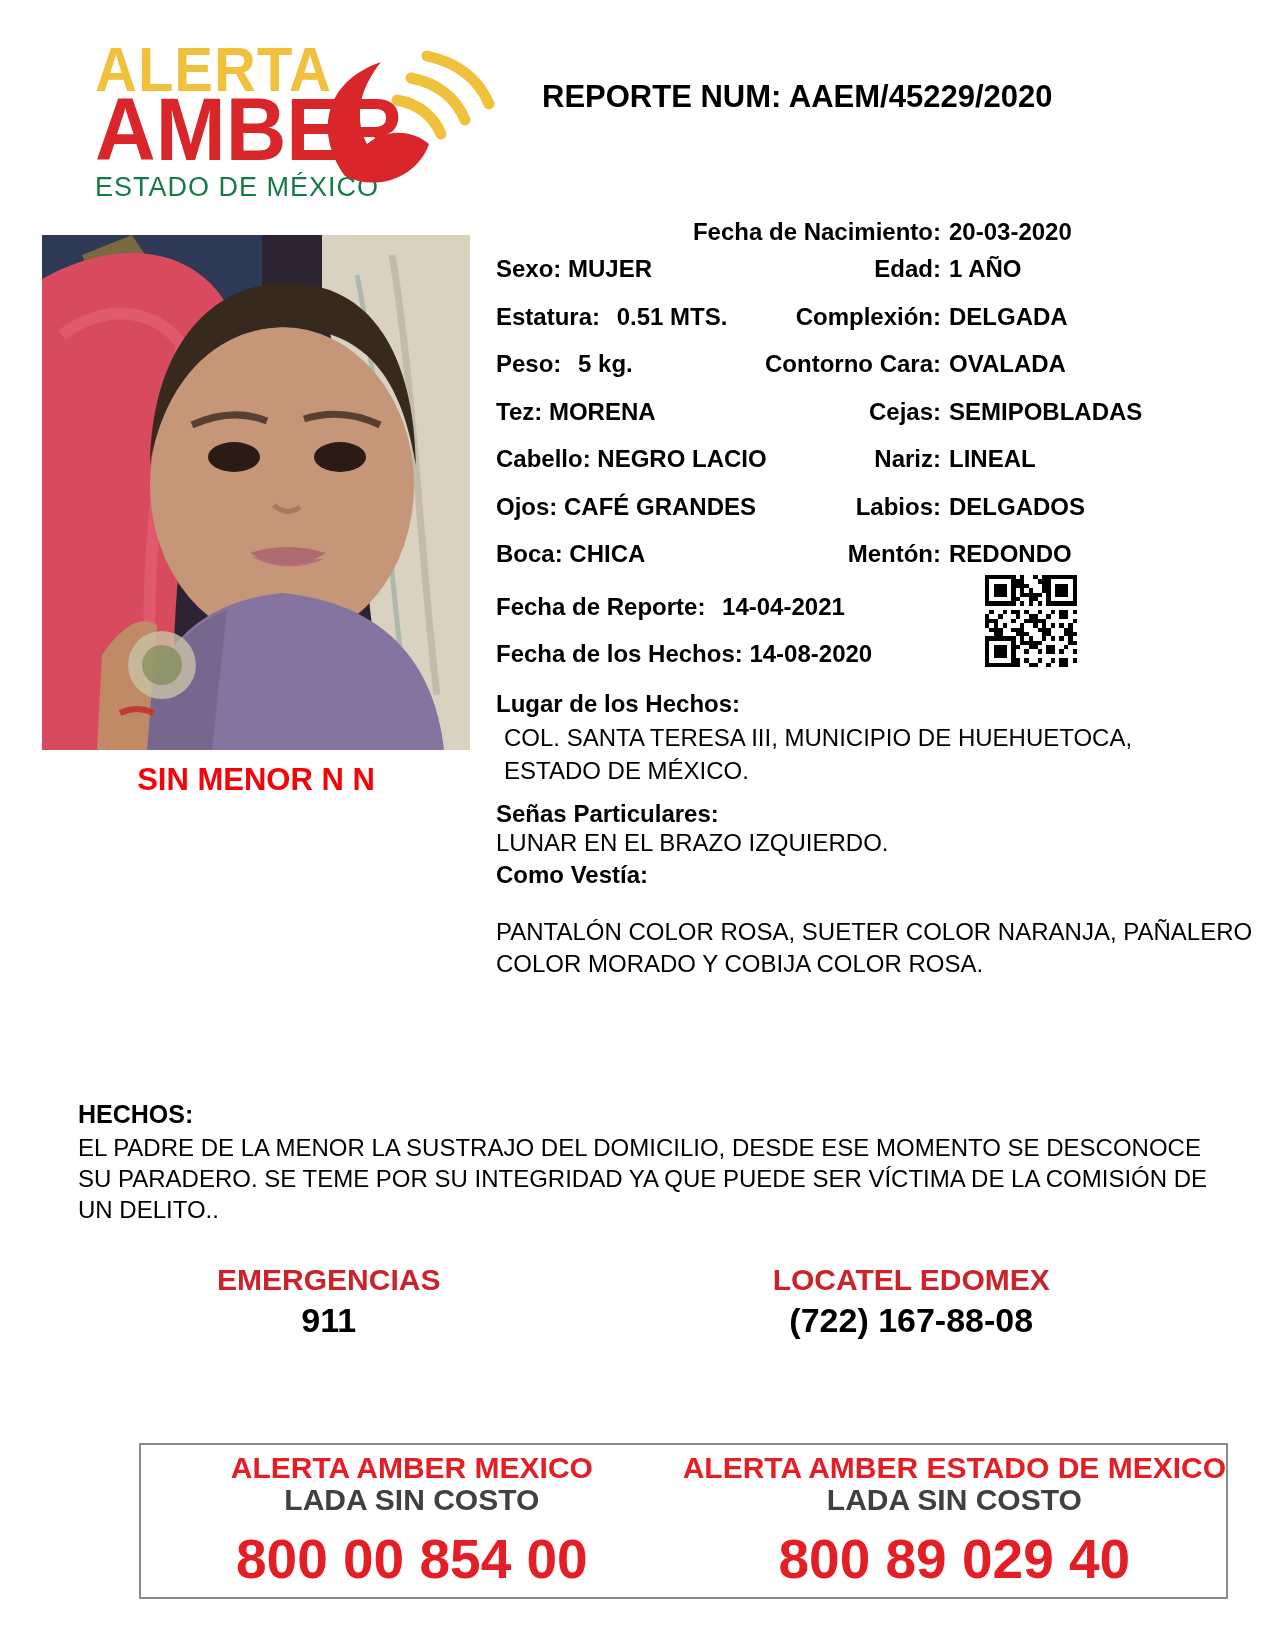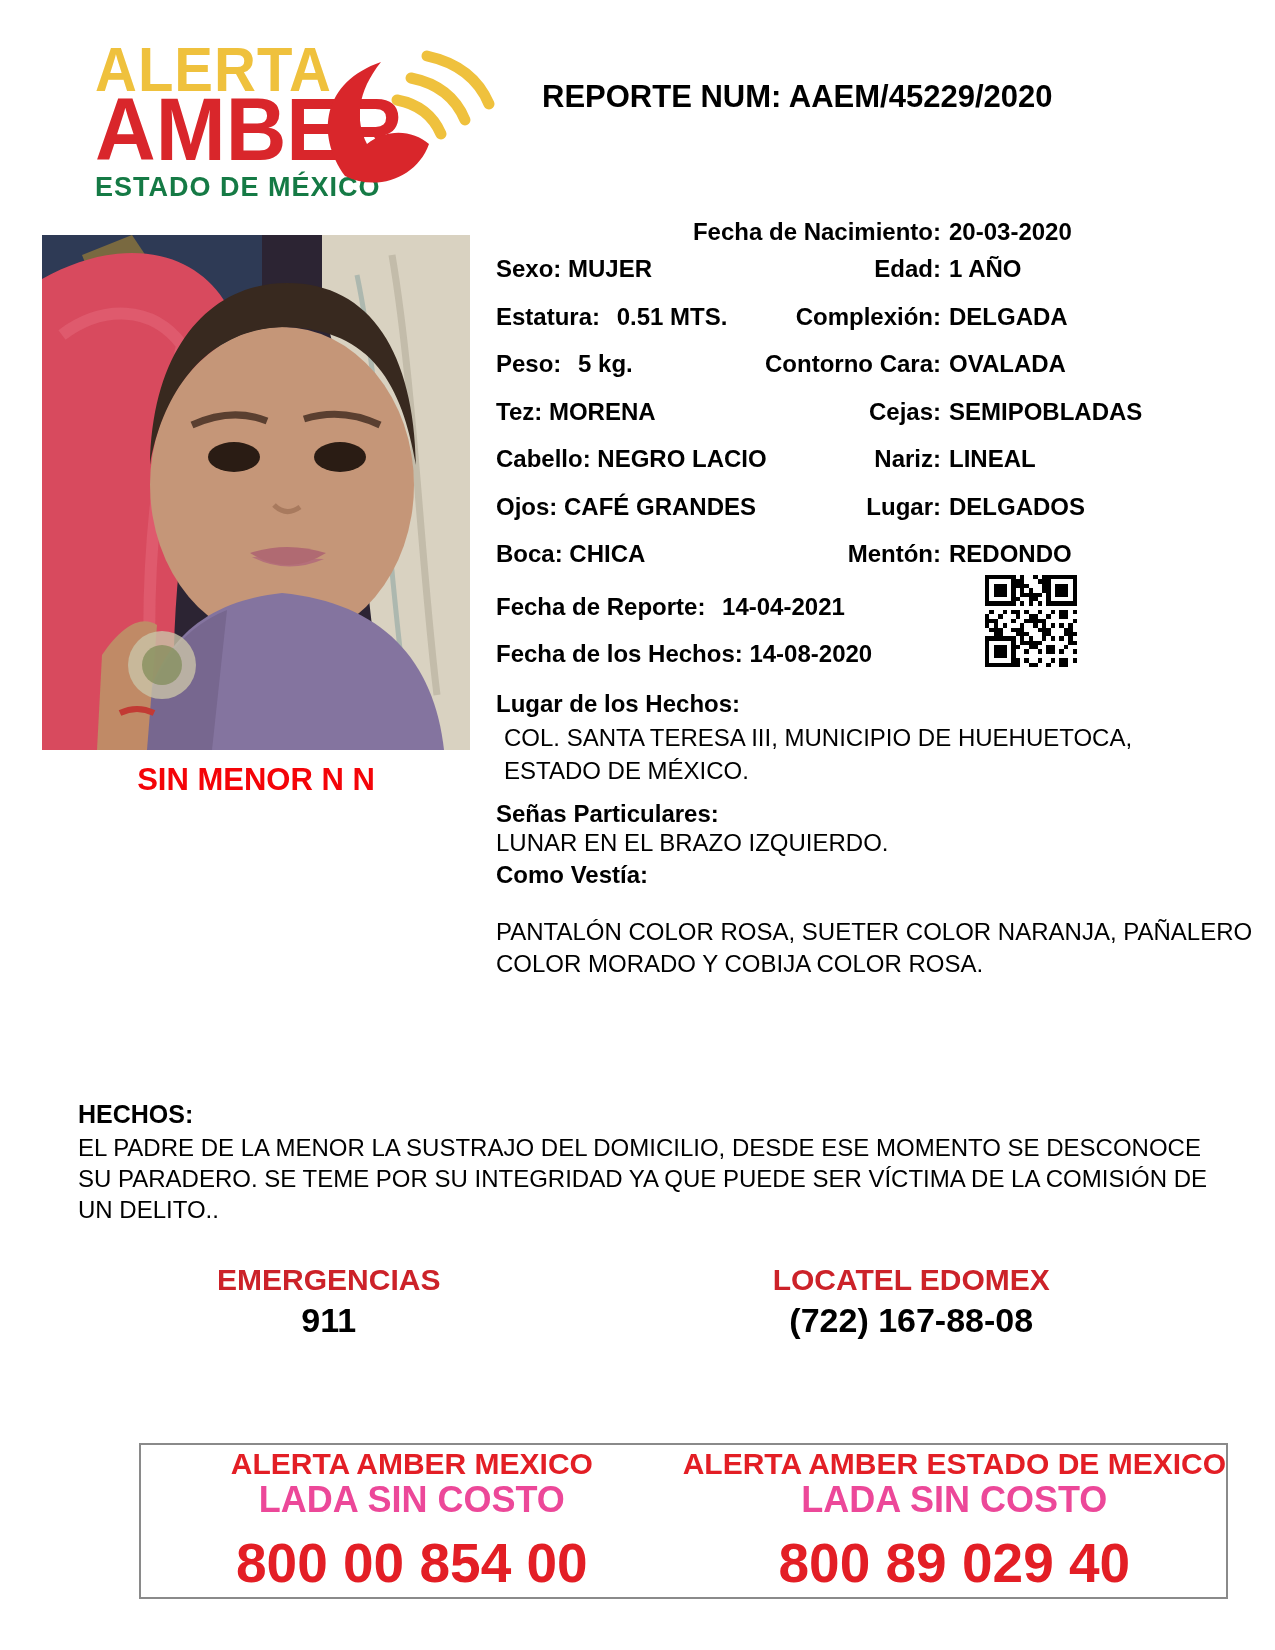--- a/index.html
+++ b/index.html
@@ -4,21 +4,21 @@
 <style>
   html,body{margin:0;padding:0;background:#ffffff;}
   .page{
     position:relative;width:1275px;height:1650px;background:#ffffff;
     font-family:"Liberation Sans","DejaVu Sans",sans-serif;color:#000;overflow:hidden;
   }
   
   .logo{position:absolute;left:95px;top:40px;width:300px;}
   .logo-line1{font-weight:700;font-size:58px;line-height:54px;color:#efc13d;letter-spacing:1px;transform:scaleY(1.08);transform-origin:left top;}
   .logo-line2{font-weight:700;font-size:84px;line-height:76px;color:#d9262b;letter-spacing:0px;margin-top:-4px;transform:scaleY(1.05);transform-origin:left top;}
-  .logo-sub{font-weight:700;font-size:27px;color:#157a45;letter-spacing:1px;margin-top:6px;white-space:nowrap;}
+  .logo-sub{font-weight:400;font-size:27px;color:#157a45;letter-spacing:1px;margin-top:6px;white-space:nowrap;}
   .logo-swoosh{position:absolute;left:218px;top:8px;}
   
   .hdr{position:absolute;left:520px;top:58px;width:680px;text-align:center;}
   .hdr-title{font-weight:700;font-size:31px;white-space:nowrap;}
   .hdr-report{font-weight:700;font-size:31px;margin-top:21px;text-align:left;padding-left:22px;white-space:nowrap;}
   
   .photo{position:absolute;left:42px;top:235px;width:428px;height:515px;background:#241d28;overflow:hidden;}
   .caption{position:absolute;left:42px;top:762px;width:428px;text-align:center;font-weight:700;font-size:31px;color:#f40408;white-space:nowrap;}
   
   .details{position:absolute;left:496px;top:218px;width:672px;font-size:24px;font-weight:700;}
@@ -34,21 +34,21 @@
   .hechos-text{position:absolute;left:78px;top:1132px;width:1130px;font-weight:400;font-size:24px;line-height:31px;}
   
   .contacts{position:absolute;left:55px;top:1263px;width:1130px;display:flex;gap:35px;}
   .contact{flex:1;text-align:center;}
   .contact-name{color:#cc2229;font-weight:700;font-size:30px;white-space:nowrap;}
   .contact-number{font-weight:700;font-size:34px;margin-top:4px;white-space:nowrap;}
   
   .footer-box{position:absolute;left:95px;top:1443px;width:1085px;height:152px;border:2px solid #8a8a8a;display:flex;align-items:center;margin-left:44px;}
   .fcol{flex:1;text-align:center;}
   .ftitle{color:#e31e25;font-weight:700;font-size:30px;white-space:nowrap;}
-  .fsub{color:#ec4899;font-weight:700;font-size:36px;margin-top:-2px;white-space:nowrap;}
+  .fsub{color:#404040;font-weight:700;font-size:30px;margin-top:-2px;white-space:nowrap;}
   .fnumber{color:#e31e25;font-weight:700;font-size:55px;margin-top:10px;white-space:nowrap;}
 </style>
 </head>
 <body>
 
 <div class="page">
 
   <div class="logo">
     <div class="logo-line1">ALERTA</div>
     <div class="logo-line2">AMBER</div>
@@ -127,21 +127,21 @@
     </div>
 
     <div class="drow" style="top:227px">
       <span class="ltext"><span>Cabello:</span> <span>NEGRO LACIO</span></span>
       <span class="rlabel">Nariz:</span>
       <span class="rvalue">LINEAL</span>
     </div>
 
     <div class="drow" style="top:275px">
       <span class="ltext"><span>Ojos:</span> <span>CAFÉ GRANDES</span></span>
-      <span class="rlabel">Lugar:</span>
+      <span class="rlabel">Labios:</span>
       <span class="rvalue">DELGADOS</span>
     </div>
 
     <div class="drow" style="top:322px">
       <span class="ltext"><span>Boca:</span> <span>CHICA</span></span>
       <span class="rlabel">Mentón:</span>
       <span class="rvalue">REDONDO</span>
     </div>
 
     <div class="drow" style="top:375px">

